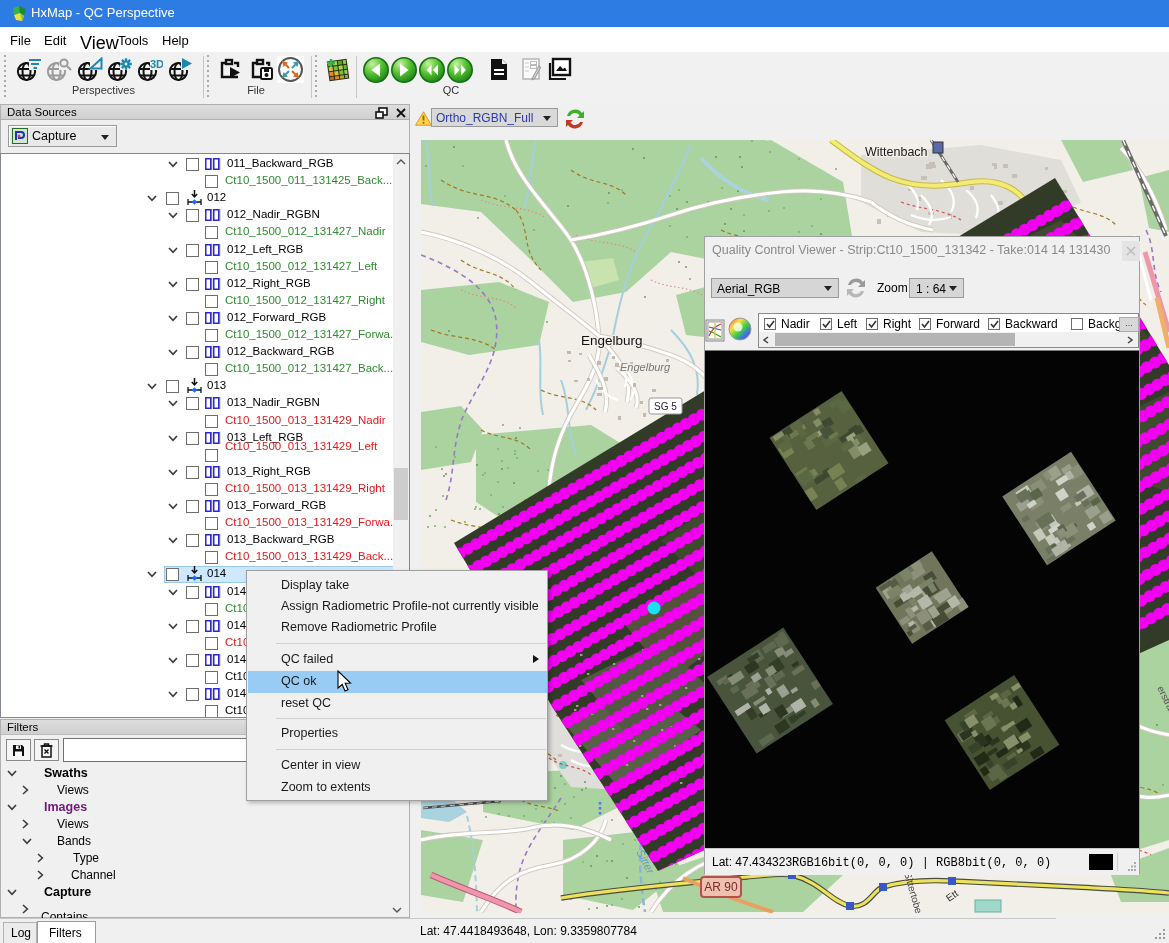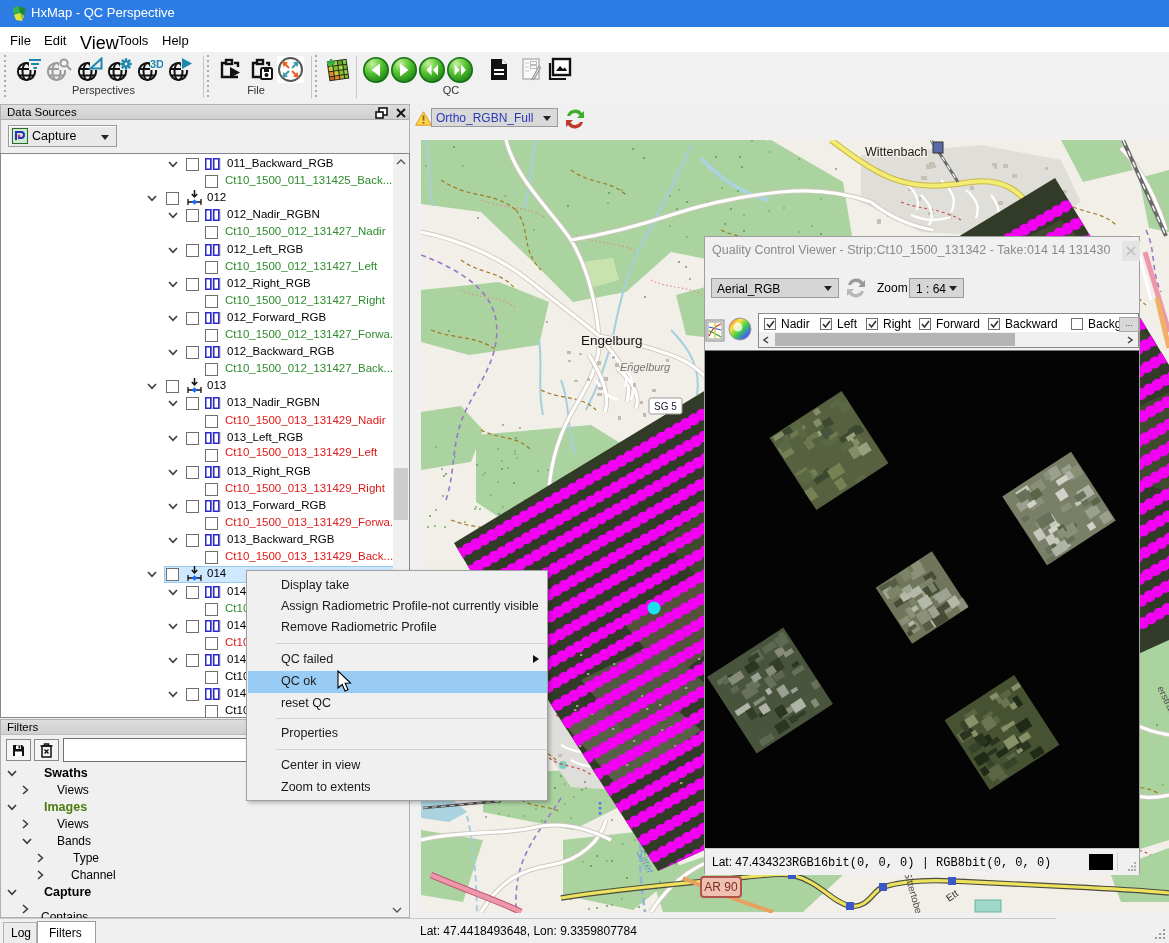--- a/index.html
+++ b/index.html
@@ -407,21 +407,21 @@
       </svg>
       <div class="chk" style="left:185px;top:277.6px;width:13px;height:13px;"></div>
       <svg class="abs" style="left:204px;top:277.6px" width="16" height="12" viewBox="0 0 16 12">
         <rect x="3.5" y="0" width="4" height="12" fill="#b9b9b9"></rect>
         <rect x="11.5" y="0" width="4" height="12" fill="#b9b9b9"></rect>
         <rect x="0.75" y="0.75" width="5" height="10.5" fill="#fff" stroke="#2a2ad0" stroke-width="1.5"></rect>
         <rect x="8.75" y="0.75" width="5" height="10.5" fill="#fff" stroke="#2a2ad0" stroke-width="1.5"></rect>
       </svg>
       <div class="row-txt" style="left:226px;top:276.6px;color:#000;">013_Left_RGB</div>
       <div class="chk" style="left:204px;top:294.7px;width:13px;height:13px;"></div>
-      <div class="row-txt" style="left:224px;top:292px;color:#e01818;">Ct10_1500_013_131429_Left</div>
+      <div class="row-txt" style="left:224px;top:286px;color:#e01818;">Ct10_1500_013_131429_Left</div>
       <svg class="abs" style="left:167px;top:314.8px" width="10" height="7" viewBox="0 0 10 7">
         <path d="M1 1 L5 5.4 L9 1" fill="none" stroke="#3c3c3c" stroke-width="1.6"></path>
       </svg>
       <div class="chk" style="left:185px;top:311.8px;width:13px;height:13px;"></div>
       <svg class="abs" style="left:204px;top:311.8px" width="16" height="12" viewBox="0 0 16 12">
         <rect x="3.5" y="0" width="4" height="12" fill="#b9b9b9"></rect>
         <rect x="11.5" y="0" width="4" height="12" fill="#b9b9b9"></rect>
         <rect x="0.75" y="0.75" width="5" height="10.5" fill="#fff" stroke="#2a2ad0" stroke-width="1.5"></rect>
         <rect x="8.75" y="0.75" width="5" height="10.5" fill="#fff" stroke="#2a2ad0" stroke-width="1.5"></rect>
       </svg>
@@ -552,21 +552,21 @@
         <path d="M1 1 L5 5.4 L9 1" fill="none" stroke="#3c3c3c" stroke-width="1.6"></path>
       </svg>
       <div class="row-txt" style="left:43px;top:45.5px;font-weight:bold;font-size:12.5px;color:#000;">Swaths</div>
       <svg class="abs" style="left:21px;top:64.5px" width="7" height="10" viewBox="0 0 7 10">
         <path d="M1 1 L5.4 5 L1 9" fill="none" stroke="#3c3c3c" stroke-width="1.6"></path>
       </svg>
       <div class="row-txt" style="left:56px;top:62.5px;font-weight:normal;font-size:12px;color:#000;">Views</div>
       <svg class="abs" style="left:6px;top:83.5px" width="10" height="7" viewBox="0 0 10 7">
         <path d="M1 1 L5 5.4 L9 1" fill="none" stroke="#3c3c3c" stroke-width="1.6"></path>
       </svg>
-      <div class="row-txt" style="left:43px;top:79.5px;font-weight:bold;font-size:12.5px;color:#4d7c0f;">Images</div>
+      <div class="row-txt" style="left:43px;top:79.5px;font-weight:bold;font-size:12.5px;color:#701a75;">Images</div>
       <svg class="abs" style="left:21px;top:98.5px" width="7" height="10" viewBox="0 0 7 10">
         <path d="M1 1 L5.4 5 L1 9" fill="none" stroke="#3c3c3c" stroke-width="1.6"></path>
       </svg>
       <div class="row-txt" style="left:56px;top:96.5px;font-weight:normal;font-size:12px;color:#000;">Views</div>
       <svg class="abs" style="left:21px;top:117.5px" width="10" height="7" viewBox="0 0 10 7">
         <path d="M1 1 L5 5.4 L9 1" fill="none" stroke="#3c3c3c" stroke-width="1.6"></path>
       </svg>
       <div class="row-txt" style="left:56px;top:113.5px;font-weight:normal;font-size:12px;color:#000;">Bands</div>
       <svg class="abs" style="left:36px;top:132.5px" width="7" height="10" viewBox="0 0 7 10">
         <path d="M1 1 L5.4 5 L1 9" fill="none" stroke="#3c3c3c" stroke-width="1.6"></path>

